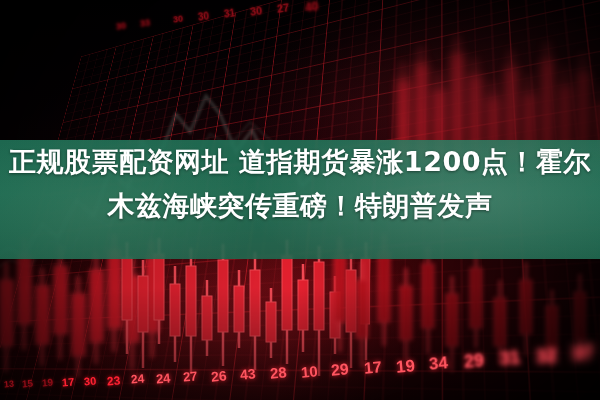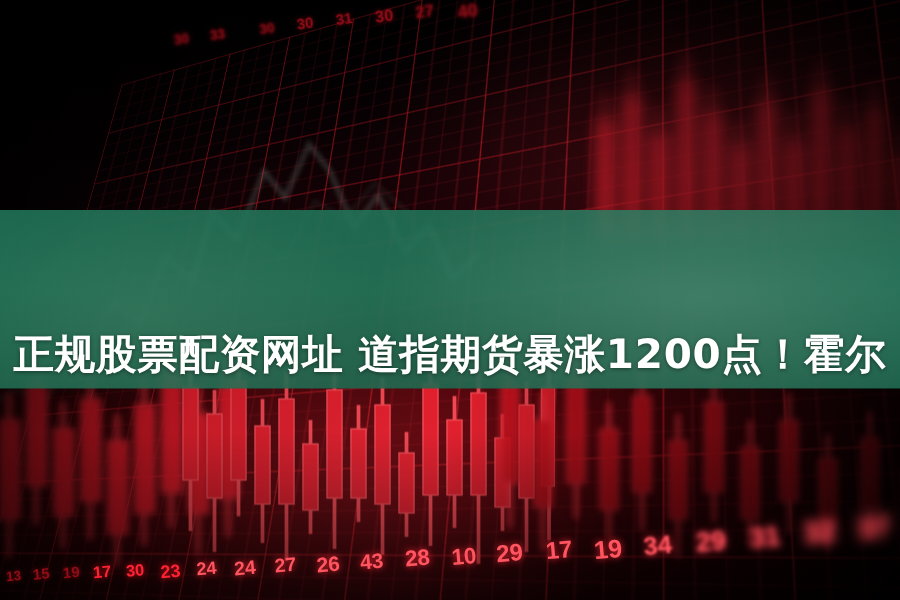--- a/index.html
+++ b/index.html
@@ -70,21 +70,21 @@
     white-space:nowrap;transform-origin:center;
   }
   .tick.bright{color:#ff5560;text-shadow:0 0 5px rgba(255,40,55,0.9);}
   .tick.dim{color:#8e0d18;text-shadow:0 0 3px rgba(190,15,25,0.6);}
 
   
   #banner{
     position:absolute;left:0;top:140px;width:600px;height:119px;
     background:linear-gradient(180deg, rgba(34,120,92,0.86) 0%, rgba(33,118,90,0.90) 45%, rgba(30,108,82,0.88) 100%);
     backdrop-filter:blur(1px);
-    display:flex;flex-direction:column;align-items:center;justify-content:flex-end;
+    display:flex;flex-direction:column;align-items:center;justify-content:flex-start;
     overflow:hidden;
   }
   #banner-tint{
     position:absolute;inset:0;
     background:
       radial-gradient(60% 120% at 78% 50%, rgba(190,200,190,0.20) 0%, rgba(255,255,255,0.0) 62%),
       radial-gradient(40% 100% at 16% 60%, rgba(120,160,130,0.18) 0%, rgba(0,0,0,0.0) 70%);
     pointer-events:none;
   }
   .headline{
@@ -366,15 +366,16 @@
     <span class="tick dim" style="left:250px; top:5px;  font-size:11px; transform:rotate(-8deg); filter:blur(0.5px);">30</span>
     <span class="tick dim" style="left:277px; top:2px;  font-size:11px; transform:rotate(-8deg); filter:blur(0.6px);">27</span>
     <span class="tick dim" style="left:305px; top:0px;  font-size:12px; transform:rotate(-8deg); filter:blur(0.9px);">40</span>
     <span class="tick dim" style="left:140px; top:18px; font-size:9px;  transform:rotate(-8deg); filter:blur(0.8px);">33</span>
     <span class="tick dim" style="left:116px; top:21px; font-size:9px;  transform:rotate(-8deg); filter:blur(1.1px);">30</span>
   </div>
 
   <div id="banner">
     <div id="banner-tint"></div>
     <div class="headline">正规股票配资网址 道指期货暴涨1200点！霍尔</div>
+    <div class="headline">木兹海峡突传重磅！特朗普发声</div>
   </div>
 
 </div>
 
 </body></html>

